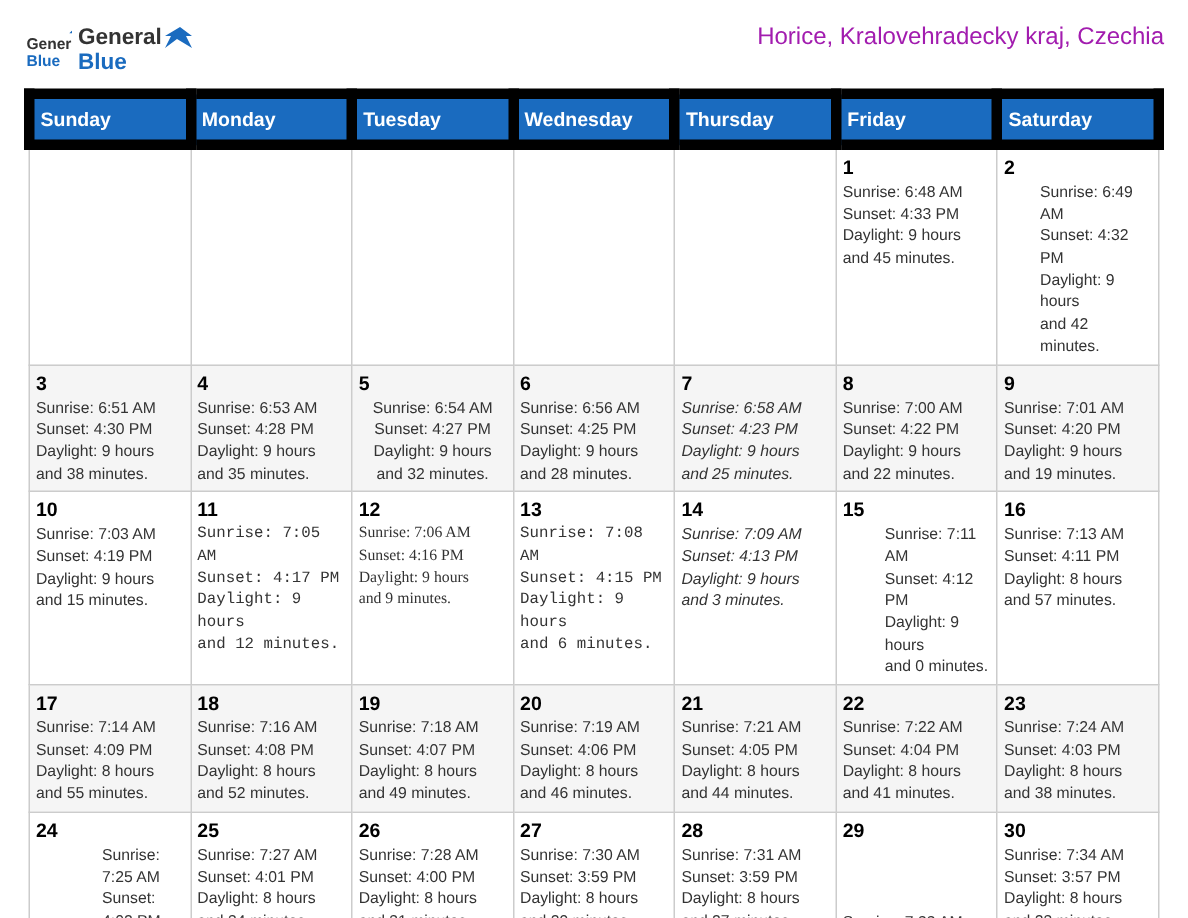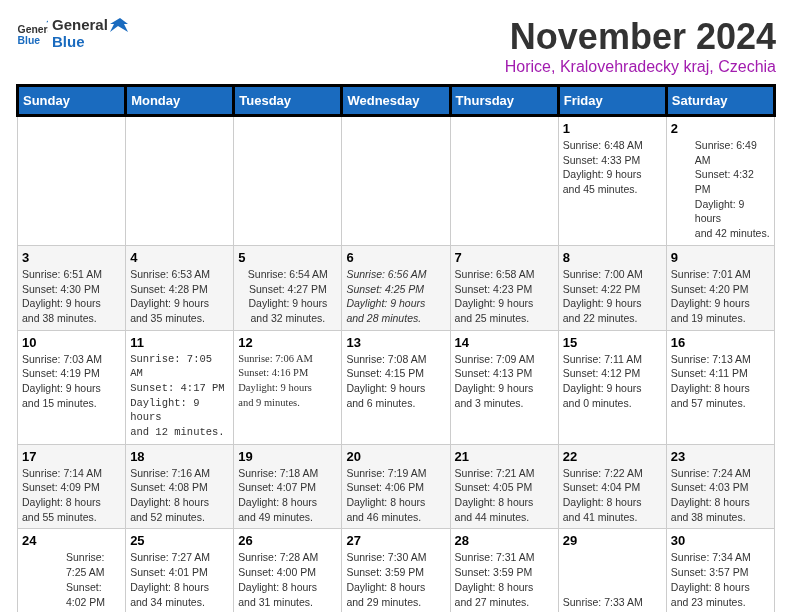--- a/index.html
+++ b/index.html
@@ -31,21 +31,21 @@
     .calendar {
       width: 100%;
       border-collapse: collapse;
     }
     .calendar th {
       background: #1a6bbf;
       color: #fff;
       padding: 6px 4px;
       font-size: 13px;
       text-align: left;
-      border: 3px solid #000000;
+      border: 7px solid #000000;
     }
     .calendar td {
       vertical-align: top;
       border: 1px solid #ccc;
       padding: 4px;
       width: calc(100% / 7);
       min-height: 80px;
       font-size: 11px;
       background: #fff;
     }
@@ -84,21 +84,20 @@
       <div style="display:flex;align-items:center;gap:2px;">
         <span style="font-size:15px;font-weight:bold;color:#333;">General</span>
         <svg width="18" height="14" viewBox="0 0 18 14">
           <polygon points="10,0 18,6 14,6 18,14 8,8 0,14 4,6 0,6" fill="#1a6bbf"></polygon>
         </svg>
       </div>
       <span style="font-size:15px;font-weight:bold;color:#1a6bbf;">Blue</span>
     </div>
   </div>
   <div class="title-block">
-    <div class="month-title">November 2024</div>
     <div class="location">Horice, Kralovehradecky kraj, Czechia</div>
   </div>
 </div>
 
 <table class="calendar">
   <thead>
     <tr>
     <th>Sunday</th>
         <th>Monday</th>
         <th>Tuesday</th>
@@ -147,28 +146,28 @@
         </td>
         <td>
           <span class="day-num">5</span>
           <div class="day-info" style="white-space: pre-line; text-align: center;">Sunrise: 6:54 AM
 Sunset: 4:27 PM
 Daylight: 9 hours
 and 32 minutes.</div>
         </td>
         <td>
           <span class="day-num">6</span>
-          <div class="day-info" style="white-space: pre-line; font-style: italic;">Sunrise: 6:56 AM
+          <div class="day-info" style="white-space: pre-line;">Sunrise: 6:56 AM
 Sunset: 4:25 PM
 Daylight: 9 hours
 and 28 minutes.</div>
         </td>
         <td>
           <span class="day-num">7</span>
-          <div class="day-info" style="white-space: pre-line;">Sunrise: 6:58 AM
+          <div class="day-info" style="white-space: pre-line; font-style: italic;">Sunrise: 6:58 AM
 Sunset: 4:23 PM
 Daylight: 9 hours
 and 25 minutes.</div>
         </td>
         <td>
           <span class="day-num">8</span>
           <div class="day-info" style="white-space: pre-line;">Sunrise: 7:00 AM
 Sunset: 4:22 PM
 Daylight: 9 hours
 and 22 minutes.</div>
@@ -198,35 +197,35 @@
         </td>
         <td>
           <span class="day-num">12</span>
           <div class="day-info" style="white-space: pre-line; font-family: Liberation Serif, serif;">Sunrise: 7:06 AM
 Sunset: 4:16 PM
 Daylight: 9 hours
 and 9 minutes.</div>
         </td>
         <td>
           <span class="day-num">13</span>
-          <div class="day-info" style="white-space: pre-line;">Sunrise: 7:08 AM
+          <div class="day-info" style="white-space: pre-line; font-family: Liberation Mono, monospace;">Sunrise: 7:08 AM
 Sunset: 4:15 PM
 Daylight: 9 hours
 and 6 minutes.</div>
         </td>
         <td>
           <span class="day-num">14</span>
-          <div class="day-info" style="white-space: pre-line;">Sunrise: 7:09 AM
+          <div class="day-info" style="white-space: pre-line; font-style: italic;">Sunrise: 7:09 AM
 Sunset: 4:13 PM
 Daylight: 9 hours
 and 3 minutes.</div>
         </td>
         <td>
           <span class="day-num">15</span>
-          <div class="day-info" style="white-space: pre-line;">Sunrise: 7:11 AM
+          <div class="day-info" style="white-space: pre-line; margin-left: 28px;">Sunrise: 7:11 AM
 Sunset: 4:12 PM
 Daylight: 9 hours
 and 0 minutes.</div>
         </td>
         <td>
           <span class="day-num">16</span>
           <div class="day-info" style="white-space: pre-line;">Sunrise: 7:13 AM
 Sunset: 4:11 PM
 Daylight: 8 hours
 and 57 minutes.</div>

